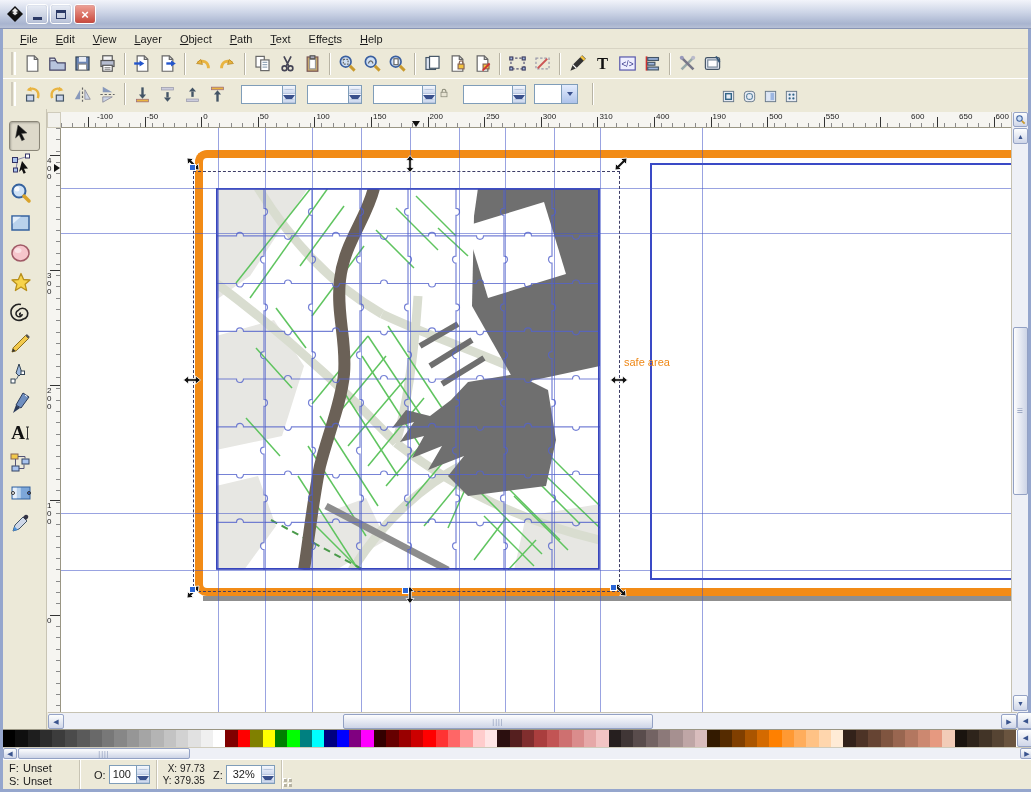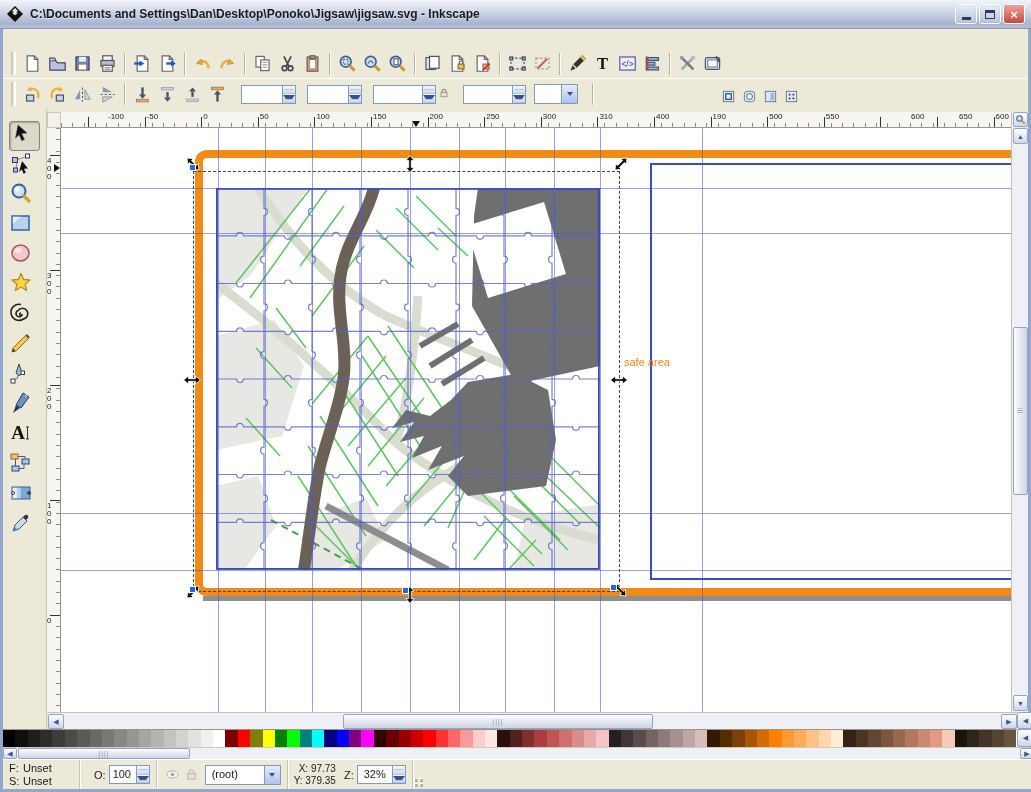--- a/index.html
+++ b/index.html
@@ -92,32 +92,42 @@
 <body>
 
 <div class="window">
 
   <div class="titlebar">
     <svg width="18" height="18" viewBox="0 0 18 18">
       <polygon points="9,1 17,9 9,17 1,9" fill="#111"></polygon>
       <polygon points="9,3 13,7 9,11 5,7" fill="#3a3a3a"></polygon>
       <path d="M6 6l3-3 3 3-2 1 1.5 1.5L9 10 6.5 8.5 8 7z" fill="#e8e8e8"></path>
     </svg>
-    <div class="title-text">C:\Documents and Settings\Dan\Desktop\Ponoko\Jigsaw\jigsaw.svg - Inkscape</div>
     <div class="winbtn">
         <div class="glyph-min"></div>
       </div>
     <div class="winbtn">
         <div class="glyph-max"></div>
       </div>
     <div class="winbtn close">
         <span>×</span>
       </div>
   </div>
 
+  <div class="menubar" id="menubar">
+      <div class="menu-item"><u>F</u>ile</div>
+      <div class="menu-item"><u>E</u>dit</div>
+      <div class="menu-item"><u>V</u>iew</div>
+      <div class="menu-item"><u>L</u>ayer</div>
+      <div class="menu-item"><u>O</u>bject</div>
+      <div class="menu-item"><u>P</u>ath</div>
+      <div class="menu-item"><u>T</u>ext</div>
+      <div class="menu-item">Effe<u>c</u>ts</div>
+      <div class="menu-item"><u>H</u>elp</div>
+    </div>
 
   <div class="cmdbar" id="cmdbar">
       <div class="grip"></div>
       <div class="btn">
         <span style="display:flex;width:100%;height:100%">
           <svg viewBox="0 0 16 16">
             <path d="M3.5 1.5h6l3 3v10h-9z" fill="#fff" stroke="#666"></path>
             <path d="M9.5 1.5v3h3" fill="none" stroke="#666"></path>
           </svg>
         </span>
@@ -653,21 +663,21 @@
               <path d="M4 20l2-6 8-8 4 4-8 8z" fill="#cfd8e8" stroke="#456"></path>
               <path d="M14 6l2-2a2.2 2.2 0 0 1 3 3l-2 2z" fill="#334"></path>
               <path d="M4 20l1.5-4.5L9 19z" fill="#4a90d9"></path>
             </svg>
           </span>
         </div>
       </div>
     <div class="ruler-corner"></div>
     <div class="hruler" id="hruler">
         <div class="htick" style="left:27px"></div>
-        <div class="hlabel" style="left:47px">-100</div>
+        <div class="hlabel" style="left:36px">-100</div>
         <div class="htick" style="left:83.6px"></div>
         <div class="hlabel" style="left:85.6px">-50</div>
         <div class="htick" style="left:140.2px"></div>
         <div class="hlabel" style="left:142.2px">0</div>
         <div class="htick" style="left:196.8px"></div>
         <div class="hlabel" style="left:198.8px">50</div>
         <div class="htick" style="left:253.4px"></div>
         <div class="hlabel" style="left:255.4px">100</div>
         <div class="htick" style="left:310px"></div>
         <div class="hlabel" style="left:312px">150</div>
@@ -986,36 +996,20 @@
             <div>
               <div class="tri-up"></div>
             </div>
             <div>
               <div class="tri-down"></div>
             </div>
           </div>
       </div>
     </div>
     <div class="spanel">
-      <svg class="mini-icon" viewBox="0 0 16 16">
-          <ellipse cx="8" cy="8" rx="6" ry="3.8" fill="#fff" stroke="#778"></ellipse>
-          <circle cx="8" cy="8" r="1.8" fill="#567"></circle>
-        </svg>
-      <svg class="mini-icon" viewBox="0 0 16 16">
-          <rect x="4" y="7" width="8" height="6" fill="#ddd" stroke="#888"></rect>
-          <path d="M5.5 7V5.5a2.5 2.5 0 0 1 5 0V7" fill="none" stroke="#888"></path>
-        </svg>
-      <div class="combo" style="margin-left:4px">
-        <div class="val" style="min-width:58px">(root)</div>
-        <div class="drop">
-            <div class="tri-down"></div>
-          </div>
-      </div>
-    </div>
-    <div class="spanel">
       <div class="coords">
         <div><span>X:</span> <span>97.73</span></div>
         <div><span>Y:</span> <span>379.35</span></div>
       </div>
       <span class="fld-label">Z:</span>
       <div class="spinbox">
         <div class="val" style="min-width:34px;text-align:center">32%</div>
         <div class="spin-arrows">
             <div>
               <div class="tri-up"></div>

